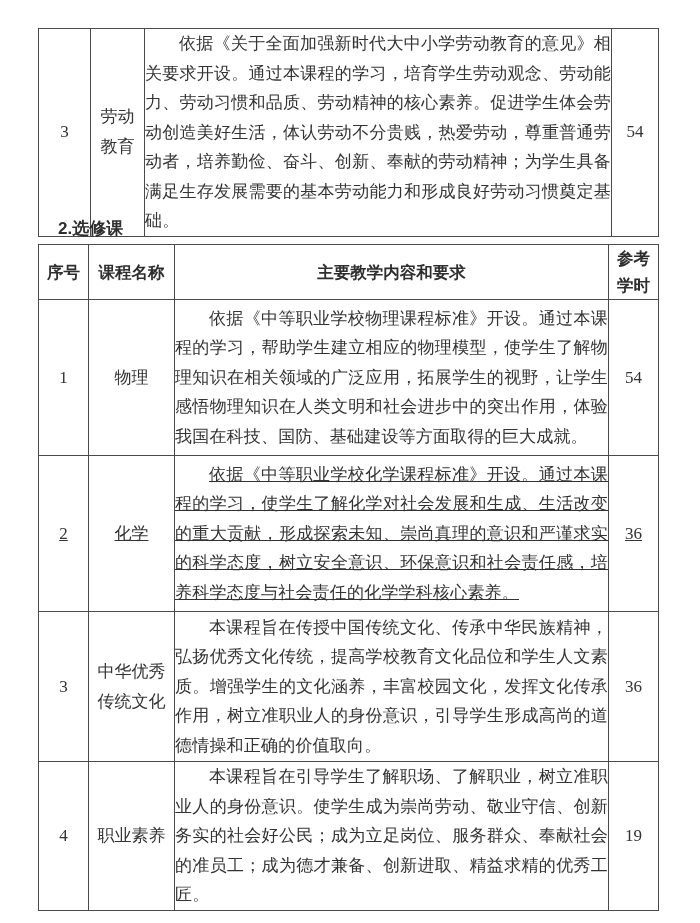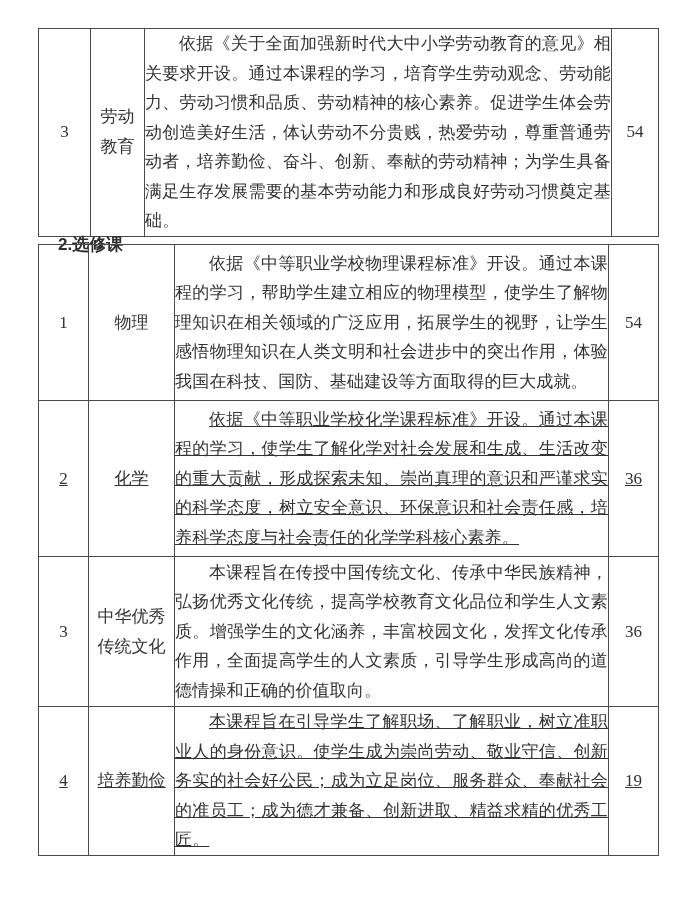--- a/index.html
+++ b/index.html
@@ -28,21 +28,21 @@
   }
   
   #top-table { left: 38px; top: 28px; width: 620px; }
   #top-table td { height: 181px; }
   
   #elective-table { left: 38px; top: 244px; width: 620px; }
   tr.hdr-row td { height: 52px; }
   tr.row-h1 td { height: 155px; }
   tr.row-h2 td { height: 155px; text-decoration: underline; }
   tr.row-h3 td { height: 149px; }
-  tr.row-h4 td { height: 125px; text-decoration: underline; }
+  tr.row-h4 td { height: 125px; }
 
   td.center-cell {
     text-align: center;
     vertical-align: middle;
     font-size: 17px;
     line-height: 30px;
     white-space: pre-line;
   }
   td.content-cell {
     vertical-align: middle;
@@ -66,21 +66,20 @@
     white-space: pre-line;
     color: #2e2e2e;
   }
   .section-heading {
     position: absolute;
     left: 58px; top: 217px;
     font-family: "Liberation Sans", "DejaVu Sans", sans-serif;
     font-weight: bold;
     font-size: 17px;
     color: #2e2e2e;
-    margin-top: 16px;
   }
 </style>
 </head>
 <body>
 
 <div class="page">
 
   <table class="doc-table" id="top-table">
     <colgroup>
       <col style="width:52px">
@@ -104,20 +103,27 @@
   <div class="section-heading">2.选修课</div>
 
   <table class="doc-table" id="elective-table">
     <colgroup>
       <col style="width:50px">
         <col style="width:86px">
         <col style="width:434px">
         <col style="width:50px">
     </colgroup>
     <tbody>
+        <tr class="hdr-row">
+      <td class="hdr-cell">序号</td>
+      <td class="hdr-cell">课程名称</td>
+      <td class="hdr-cell">主要教学内容和要求</td>
+      <td class="hdr-cell">参考
+学时</td>
+    </tr>
     <tr class="row-h1">
       <td class="center-cell">1</td>
       <td class="center-cell">物理</td>
       <td class="content-cell">
         <div class="content-text">依据《中等职业学校物理课程标准》开设。通过本课程的学习，帮助学生建立相应的物理模型，使学生了解物理知识在相关领域的广泛应用，拓展学生的视野，让学生感悟物理知识在人类文明和社会进步中的突出作用，体验我国在科技、国防、基础建设等方面取得的巨大成就。</div>
       </td>
       <td class="center-cell">54</td>
     </tr>
     <tr class="row-h2">
       <td class="center-cell">2</td>
@@ -125,27 +131,27 @@
       <td class="content-cell">
         <div class="content-text">依据《中等职业学校化学课程标准》开设。通过本课程的学习，使学生了解化学对社会发展和生成、生活改变的重大贡献，形成探索未知、崇尚真理的意识和严谨求实的科学态度，树立安全意识、环保意识和社会责任感，培养科学态度与社会责任的化学学科核心素养。</div>
       </td>
       <td class="center-cell">36</td>
     </tr>
     <tr class="row-h3">
       <td class="center-cell">3</td>
       <td class="center-cell">中华优秀
 传统文化</td>
       <td class="content-cell">
-        <div class="content-text">本课程旨在传授中国传统文化、传承中华民族精神，弘扬优秀文化传统，提高学校教育文化品位和学生人文素质。增强学生的文化涵养，丰富校园文化，发挥文化传承作用，全面提高学生的人文素质，引导学生形成高尚的道德情操和正确的价值取向。</div>
+        <div class="content-text">本课程旨在传授中国传统文化、传承中华民族精神，弘扬优秀文化传统，提高学校教育文化品位和学生人文素质。增强学生的文化涵养，丰富校园文化，发挥文化传承作用，树立准职业人的身份意识，引导学生形成高尚的道德情操和正确的价值取向。</div>
       </td>
       <td class="center-cell">36</td>
     </tr>
     <tr class="row-h4">
       <td class="center-cell">4</td>
-      <td class="center-cell">培养勤俭</td>
+      <td class="center-cell">职业素养</td>
       <td class="content-cell">
         <div class="content-text">本课程旨在引导学生了解职场、了解职业，树立准职业人的身份意识。使学生成为崇尚劳动、敬业守信、创新务实的社会好公民；成为立足岗位、服务群众、奉献社会的准员工；成为德才兼备、创新进取、精益求精的优秀工匠。</div>
       </td>
       <td class="center-cell">19</td>
     </tr>
   </tbody>
     </table>
 
 </div>
 

